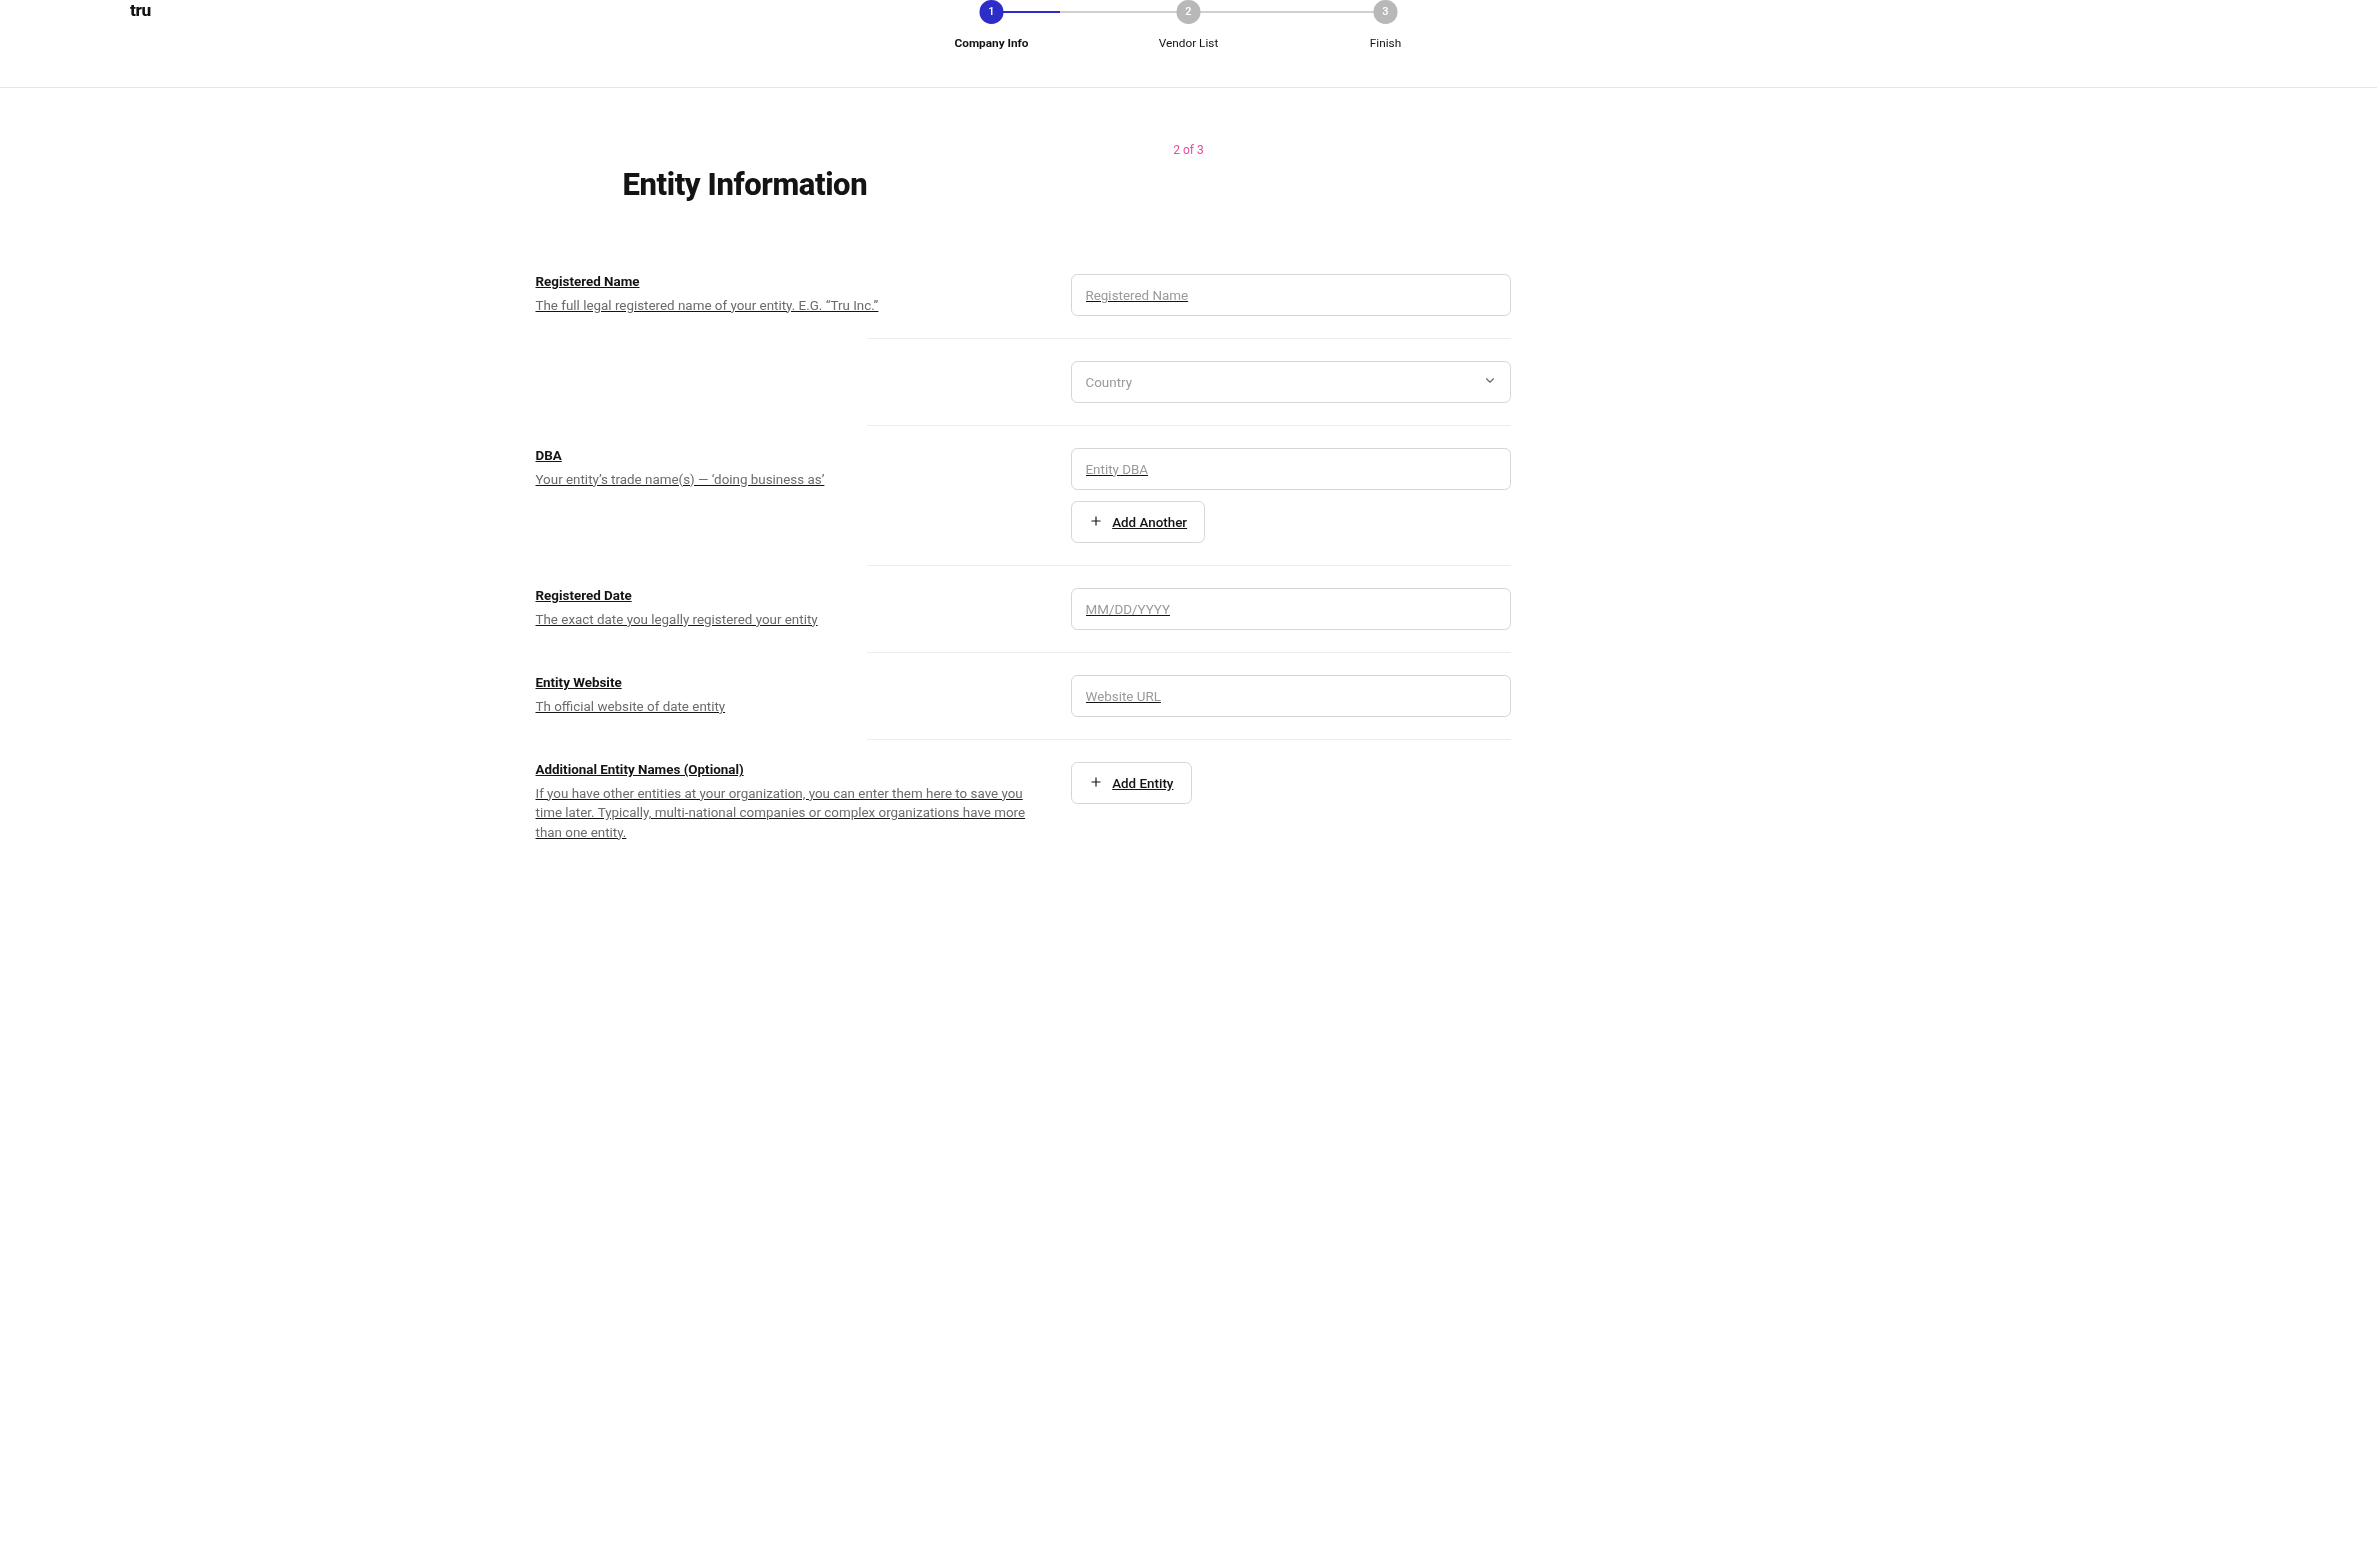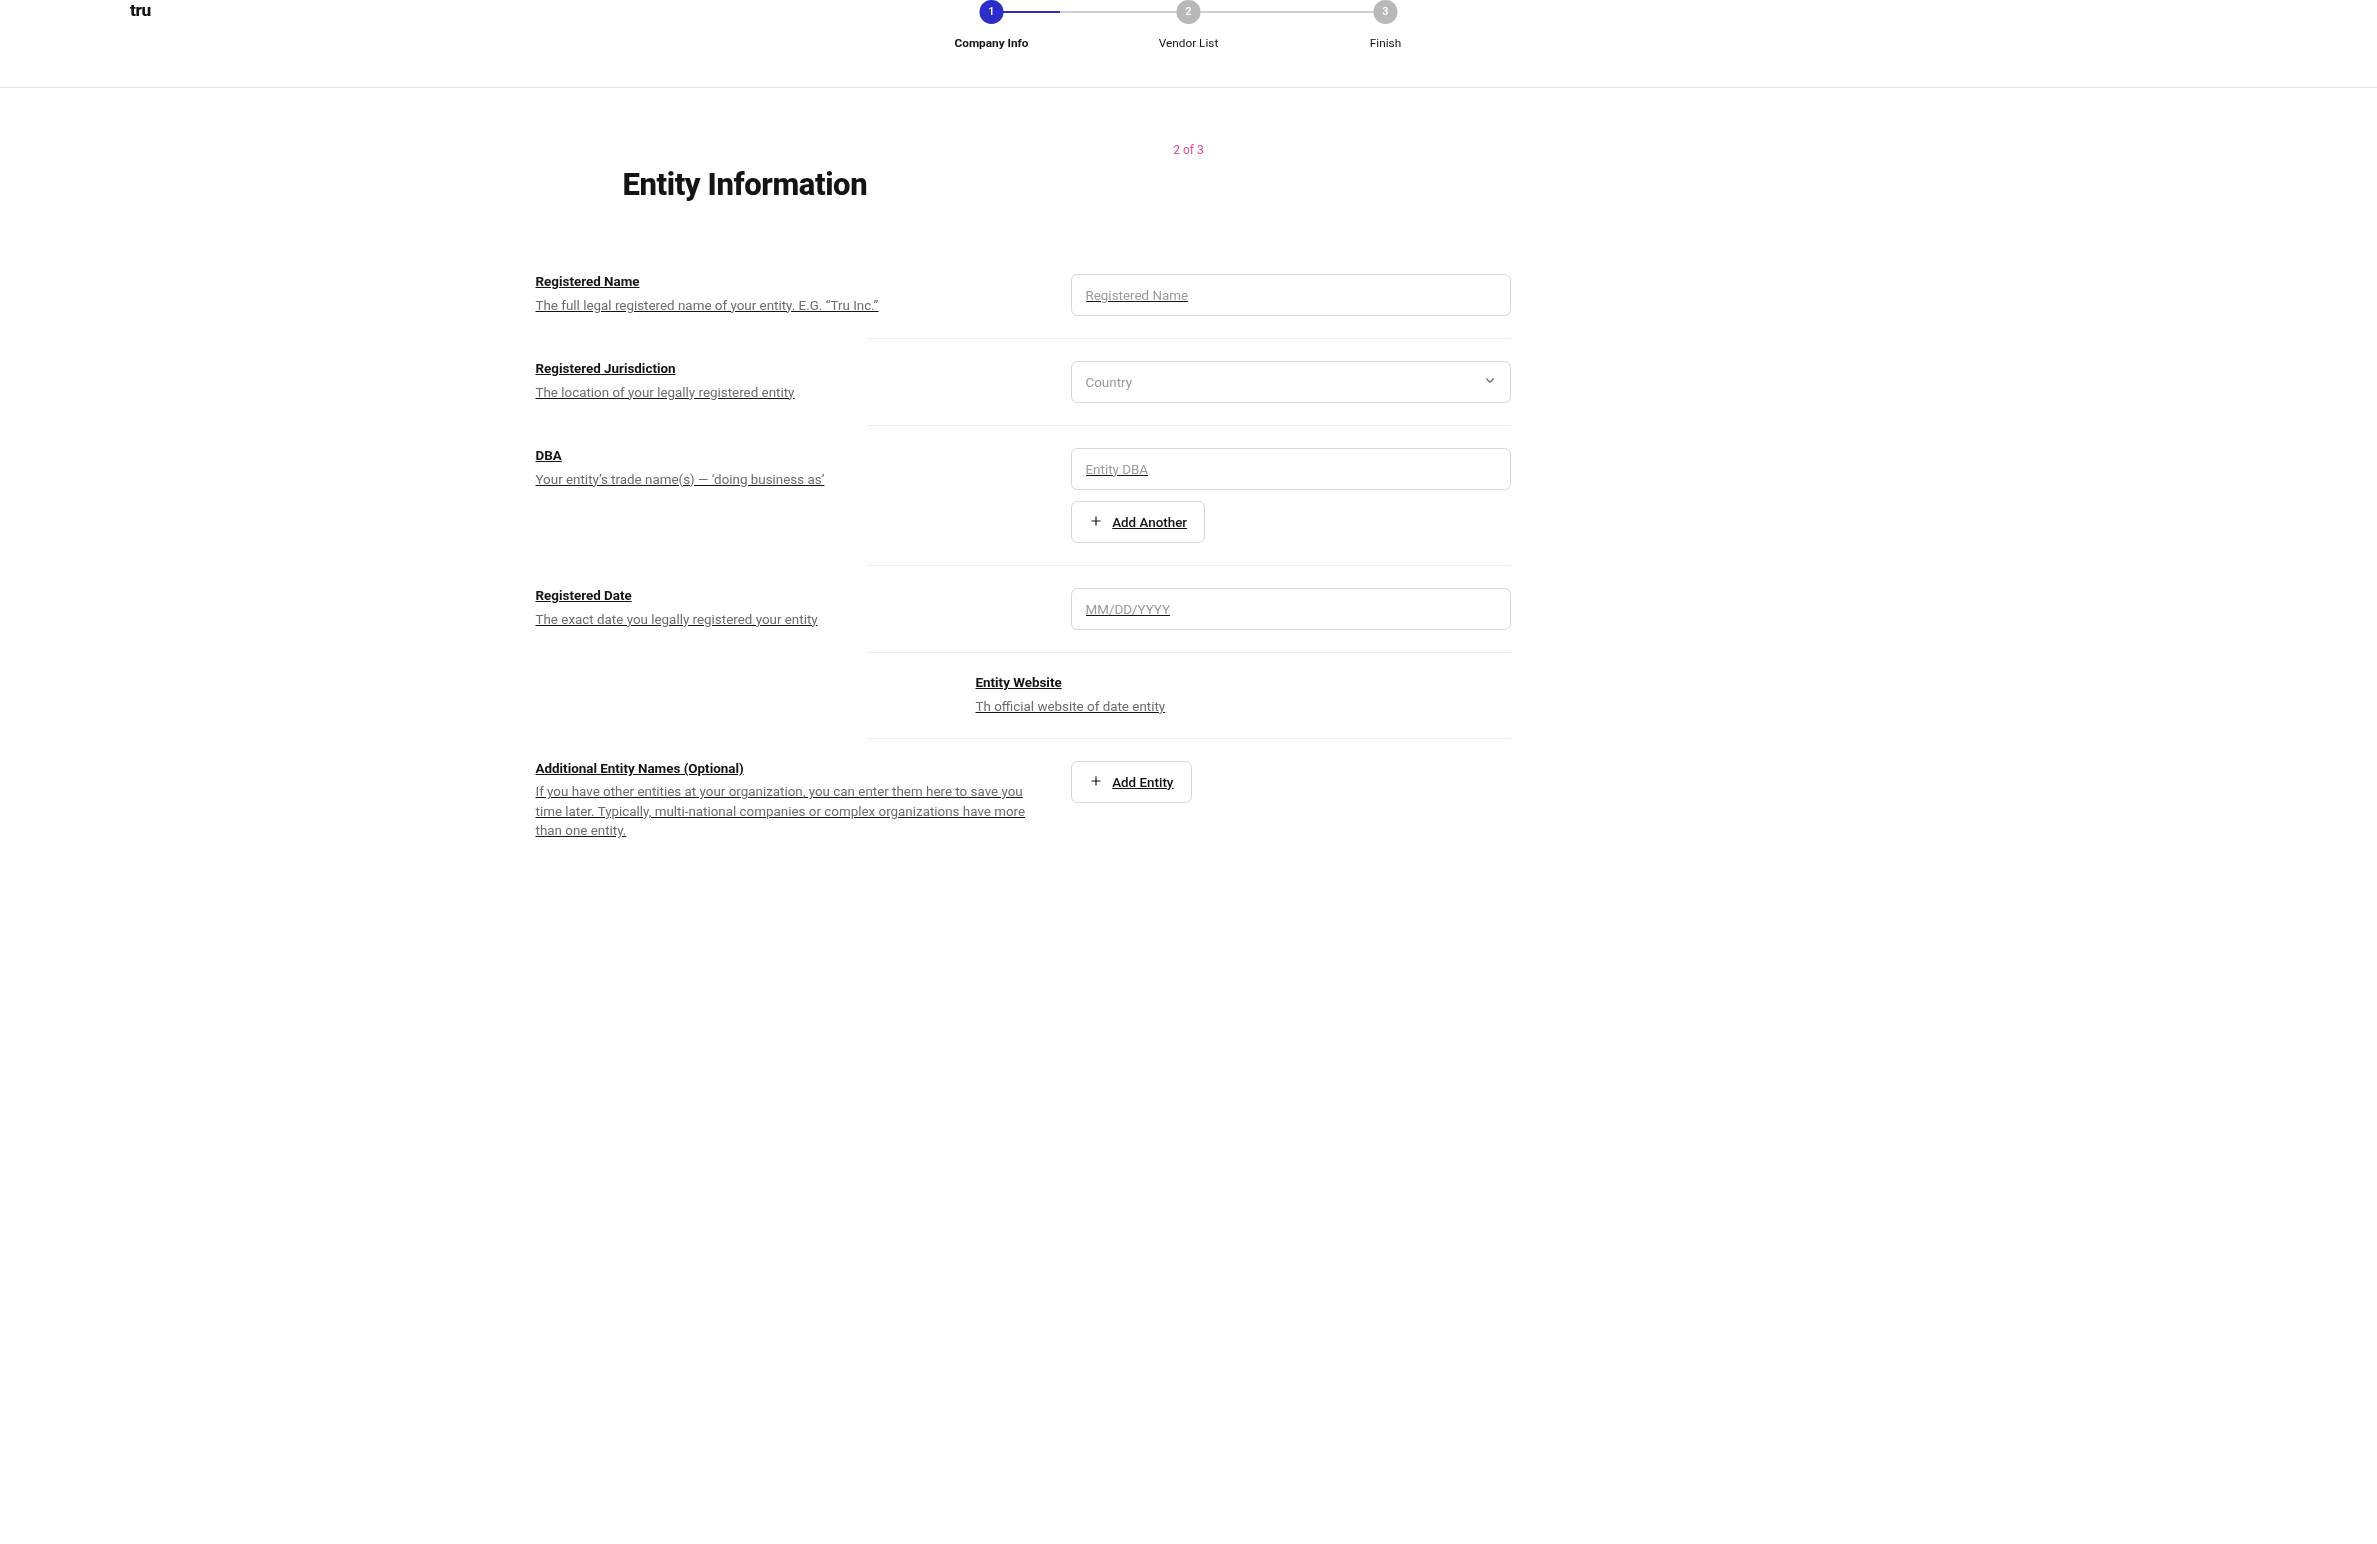--- a/index.html
+++ b/index.html
@@ -228,24 +228,20 @@
       <div class="form-label-col">
         <div class="form-label">Registered Name</div>
         <div class="form-help">The full legal registered name of your entity. E.G. “Tru Inc.”</div>
       </div>
       <div class="form-input-col">
         <input class="form-input" type="text" placeholder="Registered Name" style="">
       </div>
     </div>
 
     <div class="form-row">
-      <div class="form-label-col">
-        <div class="form-label">Registered Jurisdiction</div>
-        <div class="form-help">The location of your legally registered entity</div>
-      </div>
       <div class="form-input-col">
         <div class="select-wrap">
           <select class="form-select">
             <option>Country</option>
           </select>
           <span class="select-chevron">
             <svg width="14" height="14" viewBox="0 0 24 24" fill="none" stroke="currentColor" stroke-width="2" stroke-linecap="round" stroke-linejoin="round">
                 <polyline points="6 9 12 15 18 9"></polyline>
               </svg>
           </span>
@@ -280,20 +276,23 @@
       <div class="form-input-col">
         <input class="form-input" type="text" placeholder="MM/DD/YYYY" style="">
       </div>
     </div>
 
     <div class="form-row">
       <div class="form-label-col">
         <div class="form-label">Entity Website</div>
         <div class="form-help">Th official website of date entity</div>
       </div>
+      <div class="form-input-col">
+        <input class="form-input" type="text" placeholder="Website URL" style="">
+      </div>
     </div>
 
     <div class="form-row">
       <div class="form-label-col">
         <div class="form-label">Additional Entity Names (Optional)</div>
         <div class="form-help">If you have other entities at your organization, you can enter them here to save you time later. Typically, multi-national companies or complex organizations have more than one entity.</div>
       </div>
       <div class="form-input-col">
         <button class="btn-secondary">
           <span>

